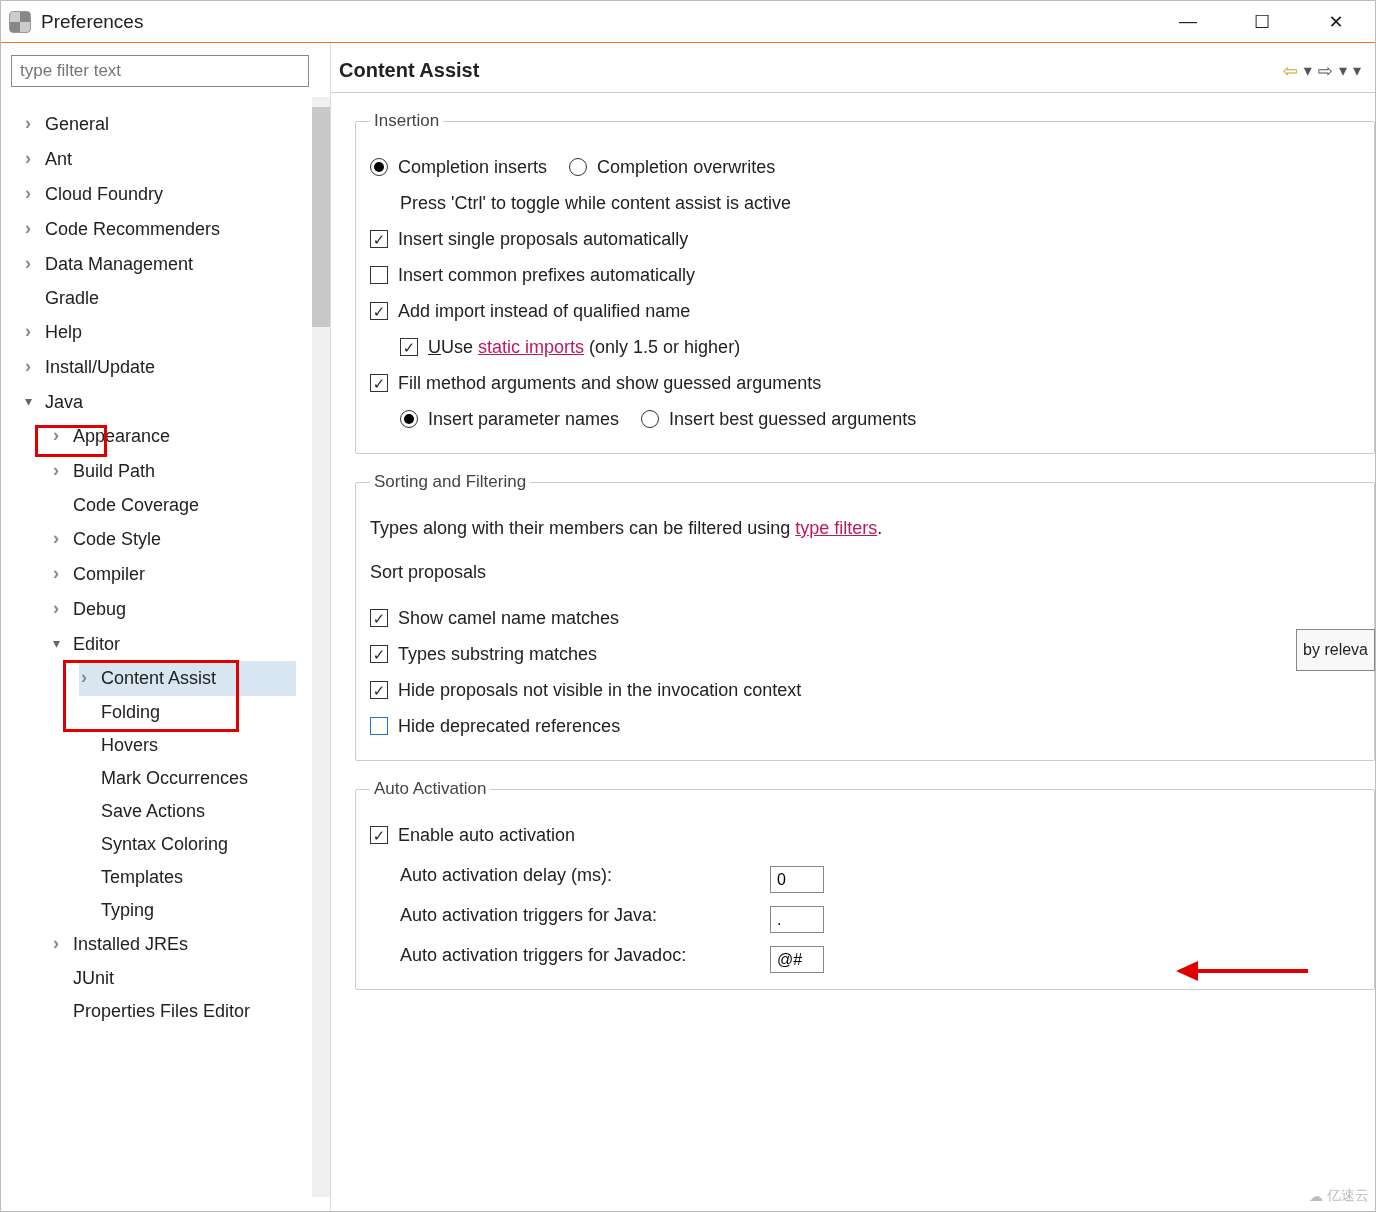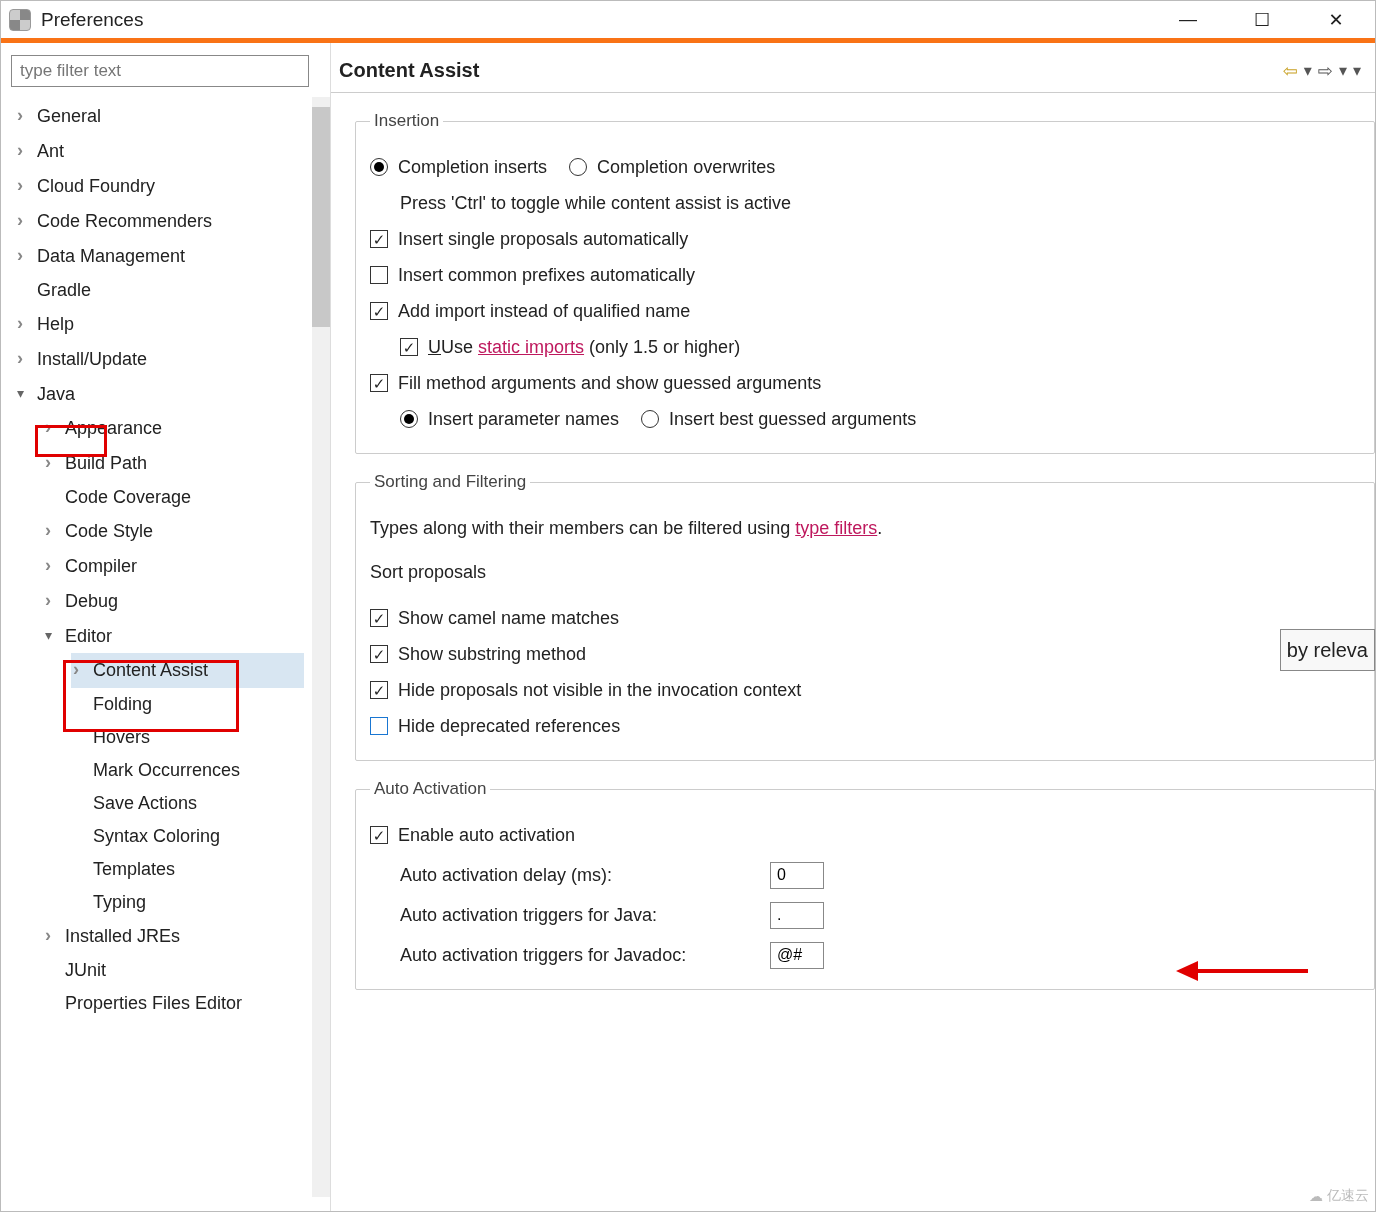--- a/index.html
+++ b/index.html
@@ -1,26 +1,26 @@
 <!DOCTYPE html>
 <html><head>
 <meta charset="utf-8">
 <style>
   * { box-sizing: border-box; }
   body { margin:0; font-family:"Segoe UI","Microsoft YaHei",Arial,sans-serif; font-size:17px; background:#fff; color:#222; }
   .window { width:1376px; height:1212px; border:1px solid #bbb; position:relative; overflow:hidden; }
-  .titlebar { height:42px; display:flex; align-items:center; padding:0 8px; background:#fff; border-bottom:5px solid #f97316;}
+  .titlebar { height:42px; display:flex; align-items:center; padding:0 8px; background:#fff; border-bottom:1px solid #f97316;}
   .titlebar .app-icon { width:22px; height:22px; border:1px solid #999; border-radius:4px; background:conic-gradient(#888 0 25%,#ccc 0 50%,#888 0 75%,#ccc 0); margin-right:10px;}
   .titlebar .title { font-size:19px; }
   .win-controls { margin-left:auto; display:flex; gap:36px; font-size:18px; padding-right:12px;}
   .win-controls span { width:38px; text-align:center; cursor:default; }
   .body { display:flex; height:calc(100% - 42px); }
   .sidebar { width:330px; border-right:1px solid #ddd; padding:12px 22px 0 10px; position:relative; overflow:hidden;}
   .filter { width:298px; height:32px; padding:4px 8px; font-size:17px; border:1px solid #888; margin-bottom:8px;}
-  .tree { list-style:none; margin:4px; padding:0; font-size:18px; line-height:33px;}
+  .tree { list-style:none; margin:12px; padding:0; font-size:18px; line-height:33px;}
   .tree ul { list-style:none; margin:0; padding-left:28px;}
   .tree li { position:relative; white-space:nowrap;}
   .tree .row { display:flex; align-items:center; gap:6px; padding-left:2px;}
   .tree .arrow { width:14px; display:inline-block; color:#666; font-size:12px;}
   .tree .arrow.down::before { content:"▾"; font-size:14px;}
   .tree .arrow.right::before { content:"›"; font-size:18px; color:#888; font-weight:bold;}
   .tree .selected { background:#d8e6f2; }
   .scrollbar { position:absolute; right:0; top:54px; width:18px; height:1100px; background:#f0f0f0;}
   .scrollbar .thumb { width:100%; height:220px; background:#c8c8c8; margin-top:10px;}
   .highlight-box { position:absolute; border:3px solid #e00000; pointer-events:none;}
@@ -36,24 +36,24 @@
   fieldset { border:1px solid #ccc; border-radius:2px; margin:0 0 10px 0; padding:10px 14px 16px 14px;}
   fieldset legend { color:#444; padding:0 4px; font-size:17px;}
   .row { display:flex; align-items:center; gap:6px;}
   .indent { padding-left:30px;}
   .radio, .check { width:18px; height:18px; border:1px solid #333; display:inline-flex; align-items:center; justify-content:center; margin-right:4px;}
   .radio { border-radius:50%; }
   .radio.checked::after { content:""; width:10px; height:10px; background:#000; border-radius:50%;}
   .check.checked::after { content:"✓"; font-size:15px; line-height:1;}
   .check.checked-blue { border-color:#1976d2; color:#1976d2;}
   a.link { color:#be185d; text-decoration:underline;}
-  .field-row { display:flex; align-items:center; gap:10px; margin-top:4px;}
+  .field-row { display:flex; align-items:flex-end; gap:10px; margin-top:4px;}
   .field-row label { min-width:360px;}
   .txt { width:54px; height:27px; border:1px solid #888; padding:2px 6px; font-size:16px;}
-  .dropdown { border:1px solid #888; padding:2px 6px; font-size:20px; background:#f8f8f8; position:absolute; right:0; top:586px;}
+  .dropdown { border:1px solid #888; padding:2px 6px; font-size:16px; background:#f8f8f8; position:absolute; right:0; top:586px;}
   .arrow-annot { color:#e00000; position:absolute; left:845px; top:918px; font-size:26px; display:flex; align-items:center;}
   .arrow-annot::before { content:""; border-top:10px solid transparent; border-bottom:10px solid transparent; border-right:22px solid #e00000;}
   .arrow-annot .line { width:110px; height:4px; background:#e00000;}
   .watermark { position:absolute; right:6px; bottom:6px; font-size:14px; color:#bbb; display:flex; align-items:center; gap:4px;}
 </style>
 </head>
 <body>
 
 <div class="window">
   <div class="titlebar">
@@ -295,21 +295,21 @@
           <legend>Sorting and Filtering</legend>
           <div><span>Types along with their members can be filtered using </span><a class="link">type filters</a><span>.</span></div>
           <div style="margin-top:8px">Sort proposals</div>
           <div style="height:10px"></div>
           <div class="row">
               <span class="check checked"></span>
               <span>Show camel name matches</span>
             </div>
           <div class="row">
               <span class="check checked"></span>
-              <span>Show substring method</span>
+              <span>Types substring matches</span>
             </div>
           <div class="row">
               <span class="check checked"></span>
               <span>Hide proposals not visible in the invocation context</span>
             </div>
           <div class="row">
               <span class="check checked-blue"></span>
               <span>Hide deprecated references</span>
             </div>
         </fieldset>

